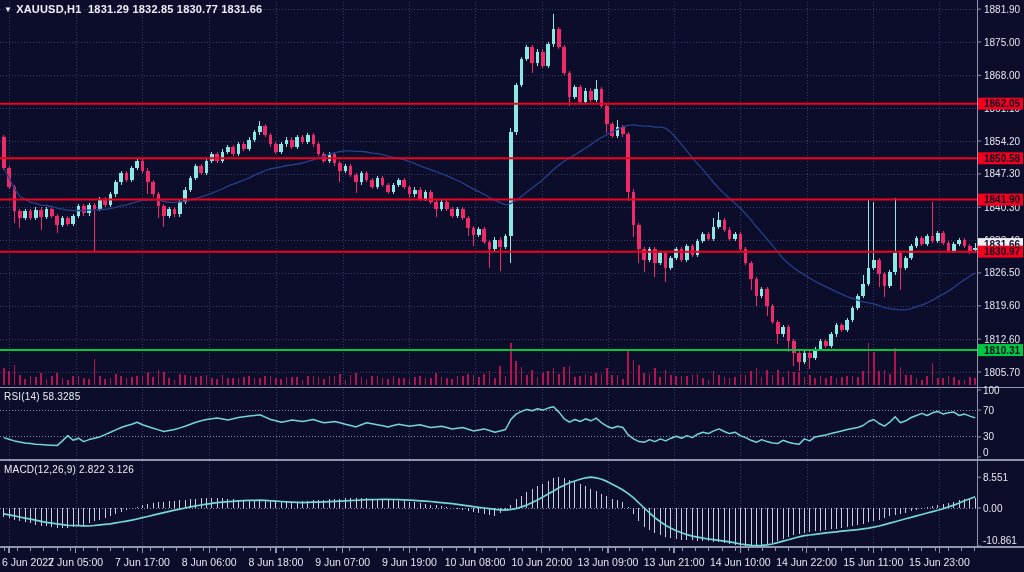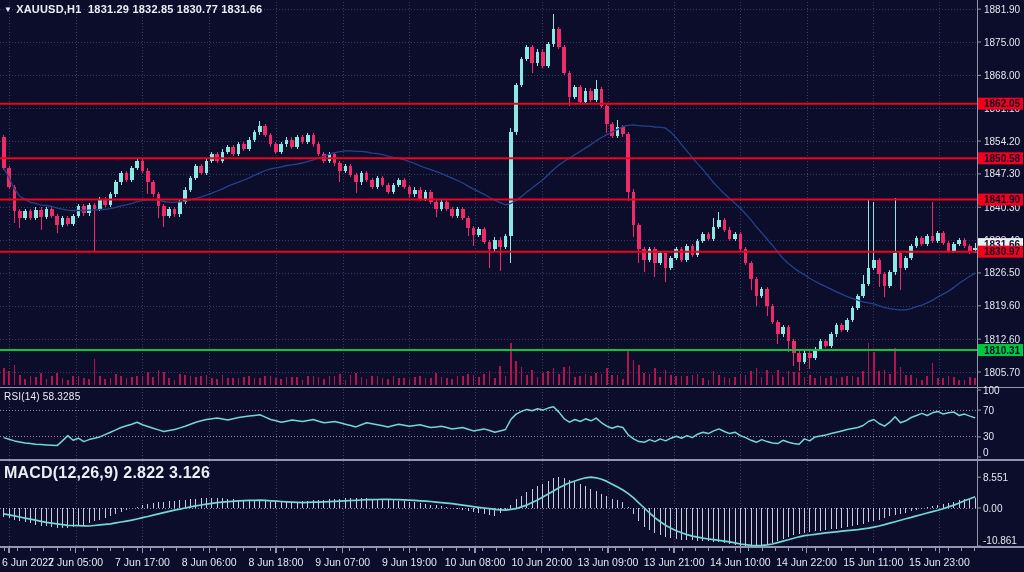--- a/index.html
+++ b/index.html
@@ -2,21 +2,21 @@
 <html><head>
 <meta charset="utf-8">
 <style>
   html,body{margin:0;padding:0;background:#05051a;}
   #app{position:relative;width:1024px;height:572px;background:#1d4ed8;overflow:hidden;
        font-family:"Liberation Sans",sans-serif;}
   .overlay{position:absolute;color:#EDEDF5;font-size:11px;font-weight:bold;letter-spacing:.2px;
            white-space:nowrap;z-index:5;pointer-events:none;}
   #hdr{left:4px;top:3px;}
   #rsi-lbl{left:4px;top:391px;font-weight:normal;font-size:10px;}
-  #macd-lbl{left:4px;top:464px;font-weight:bold;font-size:16px;}
+  #macd-lbl{left:4px;top:464px;font-weight:normal;font-size:10px;}
   .tri{display:inline-block;font-size:8px;vertical-align:1px;margin-right:4px;}
   svg text{font-family:"Liberation Sans",sans-serif;}
 </style>
 </head>
 <body>
 
 <div id="app">
   <div id="hdr" class="overlay">
     <span class="tri">▼</span><span>XAUUSD,H1</span>&nbsp;&nbsp;<span>1831.29 1832.85 1830.77 1831.66</span>
   </div>

